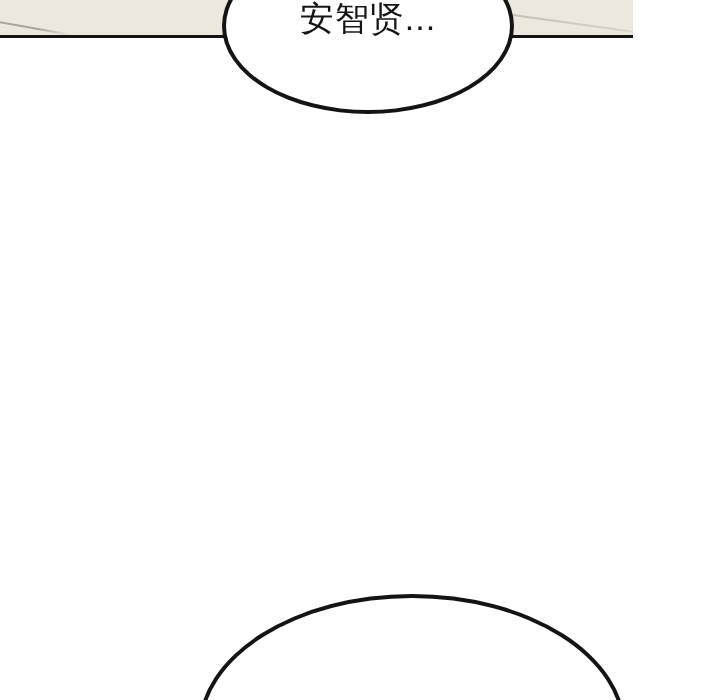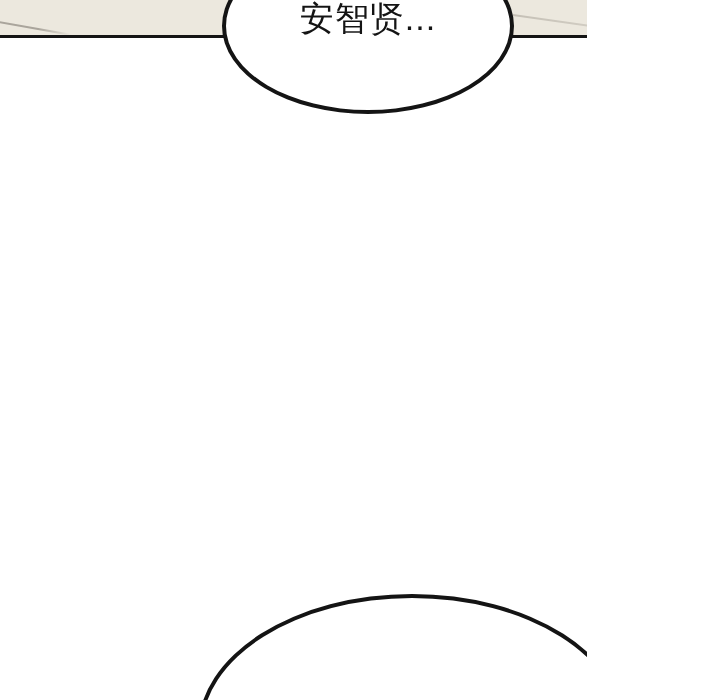--- a/index.html
+++ b/index.html
@@ -8,20 +8,21 @@
     background: #ffffff;
     font-family: "Liberation Sans", sans-serif;
   }
 
   .stage {
     position: relative;
     width: 587px;
     height: 700px;
     background: var(--paper, #ffffff);
     overflow: hidden;
+    padding-left: 46px;
   }
 
   
   .top-strip {
     position: absolute;
     left: 0;
     top: 0;
     width: 720px;
     height: 35px;
     background: var(--panel-beige, #ece8de);

